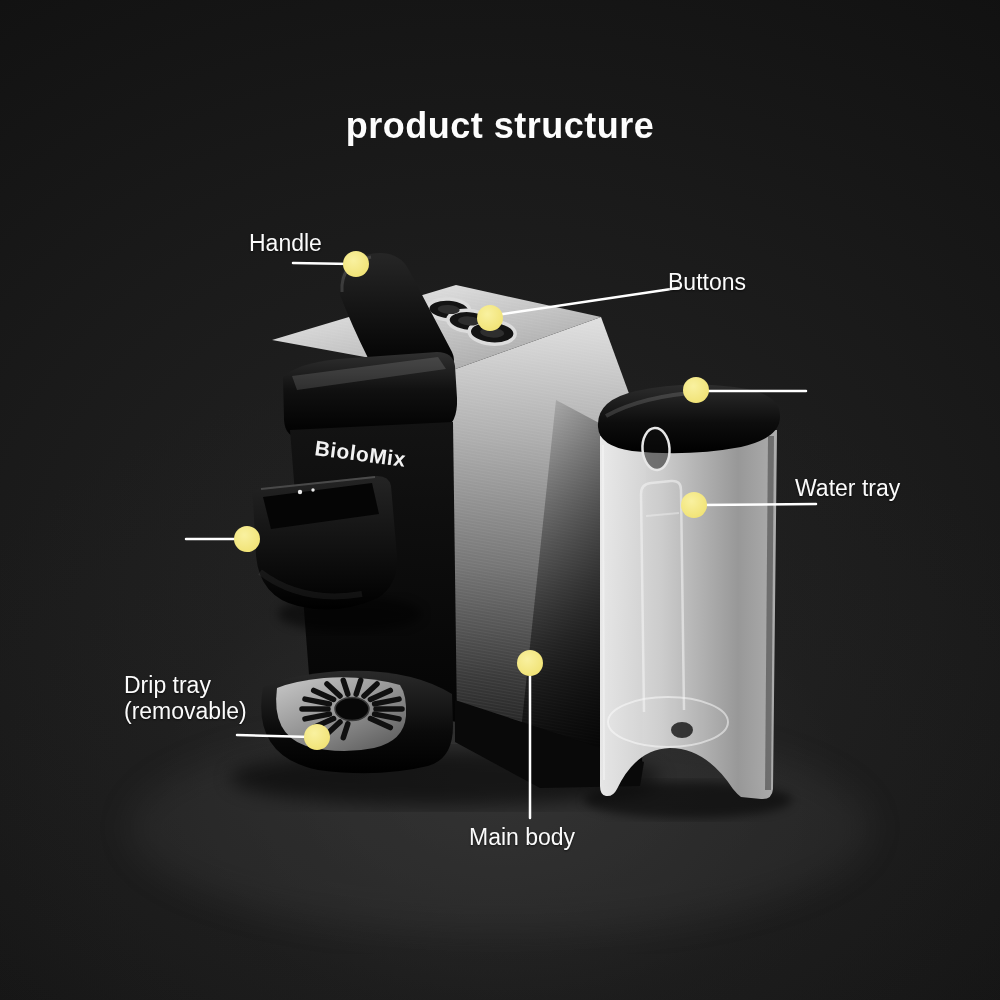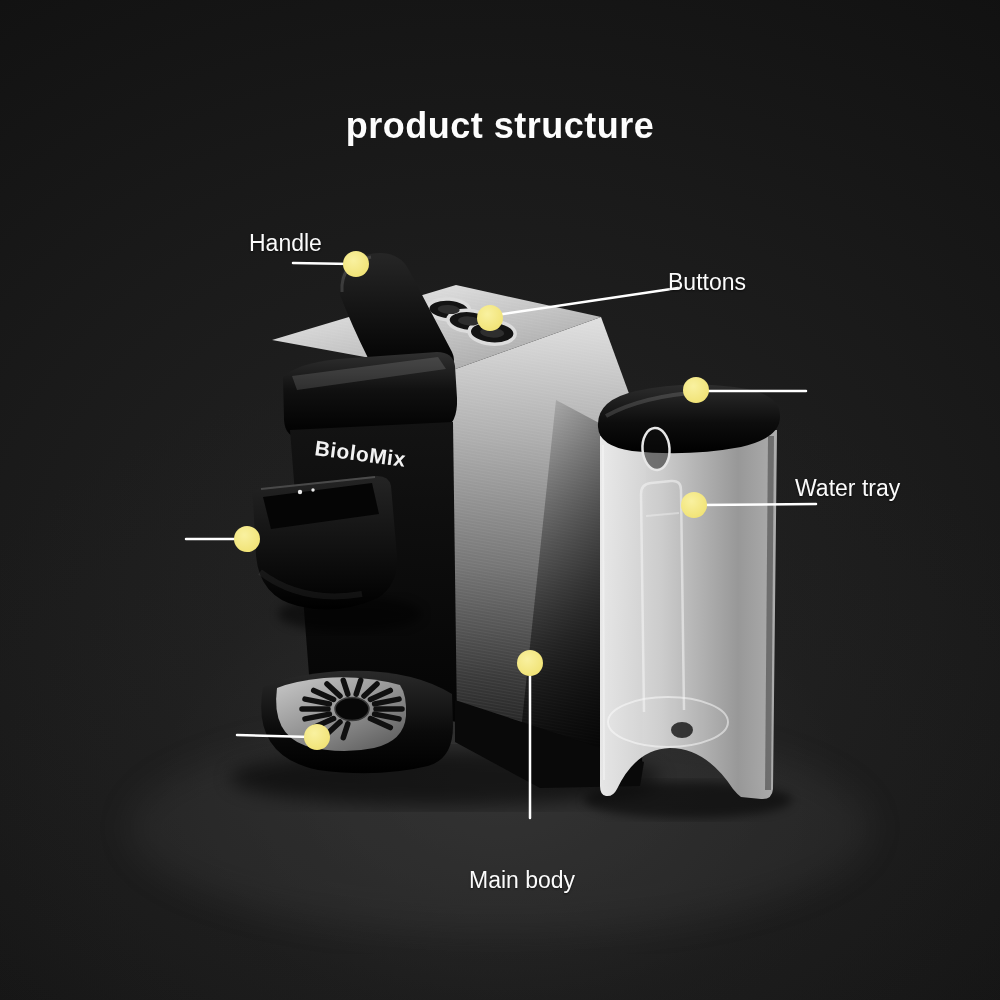--- a/index.html
+++ b/index.html
@@ -207,15 +207,19 @@
       <circle cx="317" cy="737" r="13"></circle>
       <circle cx="530" cy="663" r="13"></circle>
     </g>
   </svg>
 
   <div class="title">product structure</div>
 
   <div class="label" style="left:249px;top:230px;">Handle</div>
   <div class="label" style="left:668px;top:269px;">Buttons</div>
   <div class="label" style="left:795px;top:475px;">Water tray</div>
-  <div class="label" style="left:469px;top:867px;">Main body</div>
+  <div class="label" style="left:124px;top:672px;">
+    <div>Drip tray</div>
+    <div>(removable)</div>
+  </div>
+  <div class="label" style="left:469px;top:824px;">Main body</div>
 
 </div>
 
 </body></html>

